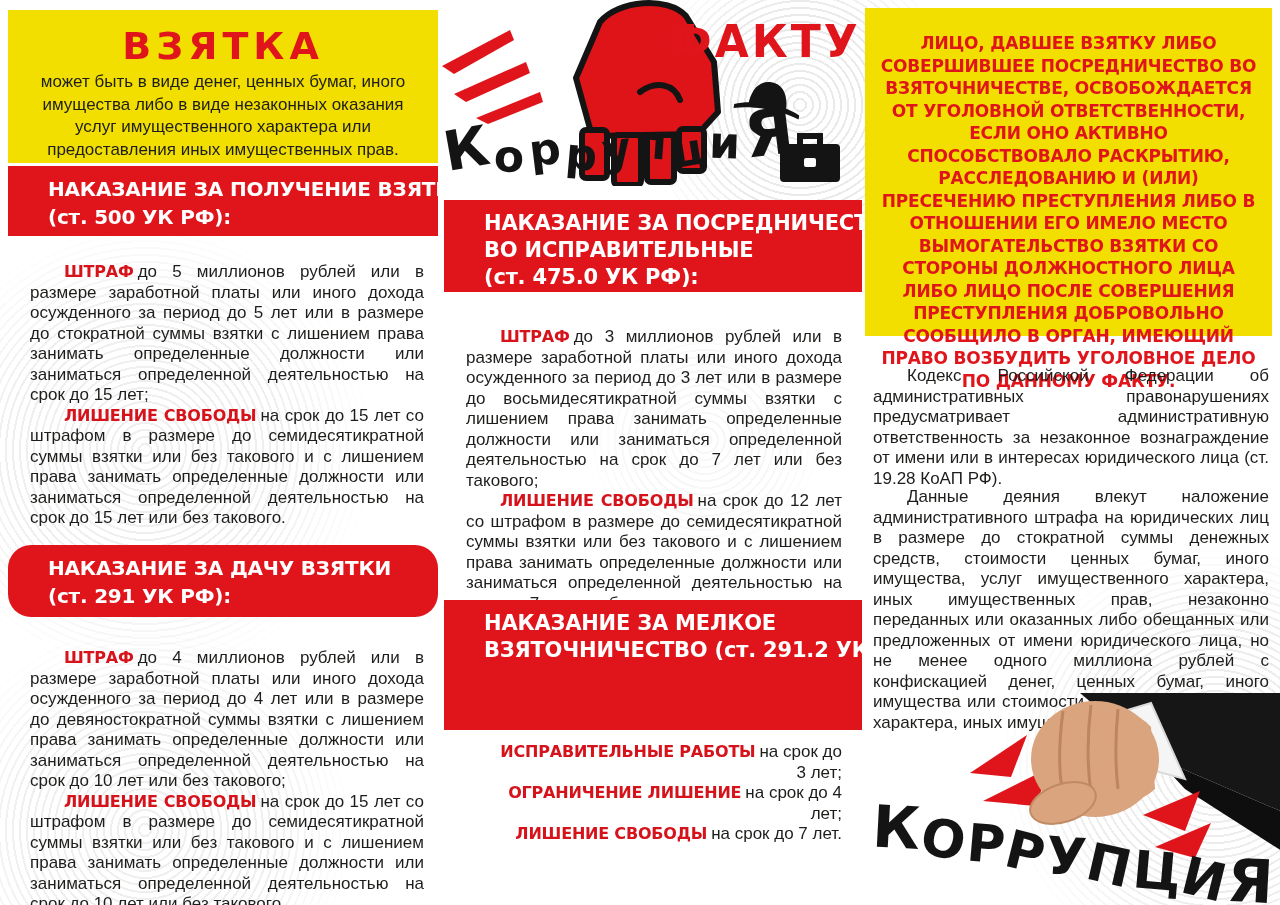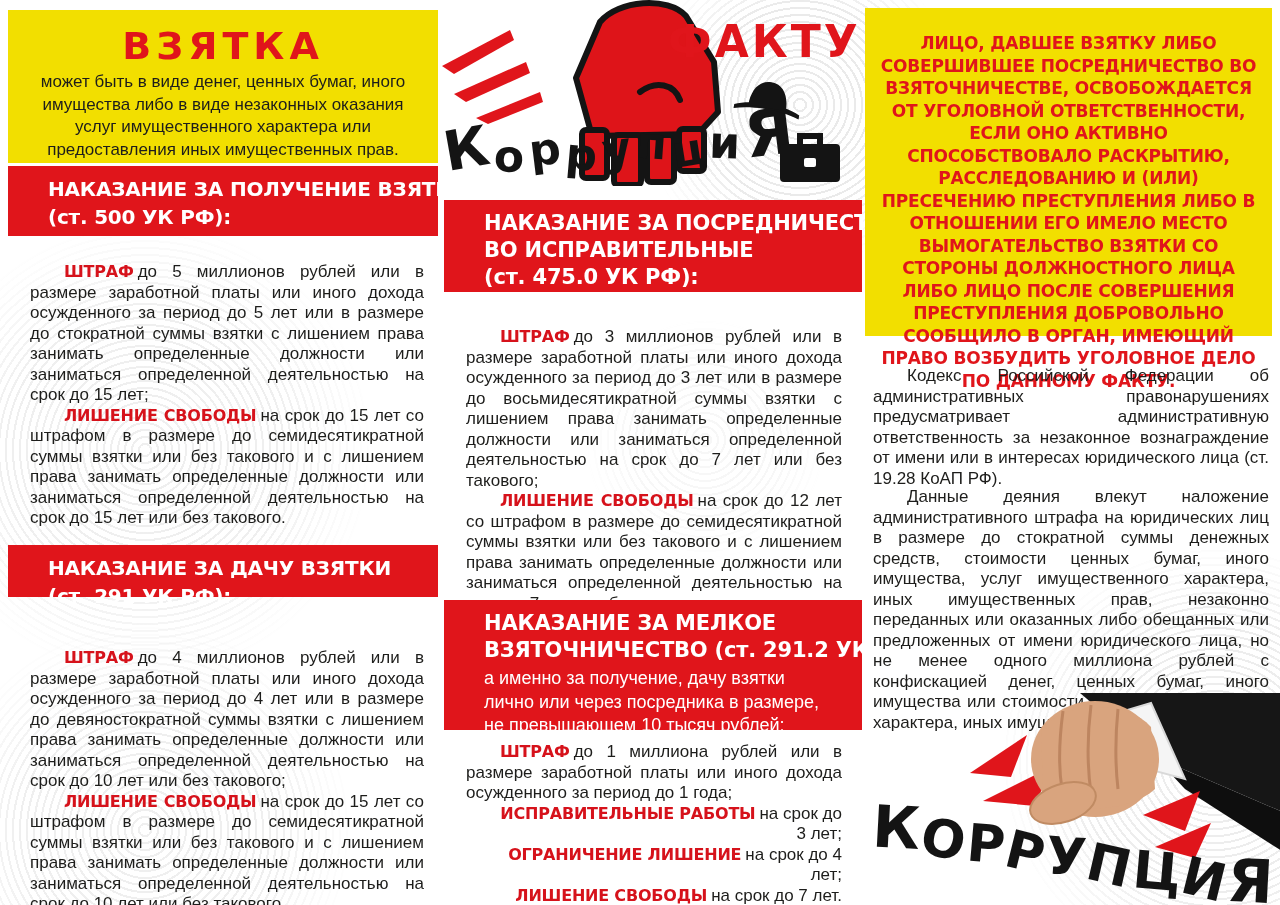--- a/index.html
+++ b/index.html
@@ -54,21 +54,21 @@
   }
 
   
   .yellow-top{position:absolute;left:0;right:0;top:10px;height:153px;background:var(--yellow);}
   .vz-title{
     margin-top:14px;text-align:center;font-family:"DejaVu Sans",sans-serif;
     font-weight:900;font-size:38px;letter-spacing:5px;color:var(--red);
   }
   .vz-intro{margin:3px 14px 0;text-align:center;font-size:17px;line-height:22.5px;color:var(--ink);}
   .banner-l1{top:166px;height:70px;}
-  .banner-l2{top:545px;height:52px;}
+  .banner-l2{top:545px;height:72px;border-radius:23px;}
   .lbody1{top:262px;left:22px;width:394px;}
   .lbody2{top:648px;left:22px;width:394px;}
 
   
   .mid-graphic{position:absolute;left:0;top:0;right:0;height:198px;}
   .stop-word{
     position:absolute;left:224px;top:16px;
     font-family:"DejaVu Sans",sans-serif;font-weight:900;font-size:44px;
     color:var(--red);letter-spacing:3px;
   }
@@ -205,25 +205,23 @@
     </div>
 
     <div class="bodytext mbody1">
       <p><span class="rl">ШТРАФ</span><span>до 3 миллионов рублей или в размере заработной платы или иного дохода осужденного за период до 3 лет или в размере до восьмидесятикратной суммы взятки с лишением права занимать определенные должности или заниматься определенной деятельностью на срок до 7 лет или без такового;</span></p>
       <p><span class="rl">ЛИШЕНИЕ СВОБОДЫ</span><span>на срок до 12 лет со штрафом в размере до семидесятикратной суммы взятки или без такового и с лишением права занимать определенные должности или заниматься определенной деятельностью на срок до 7 лет или без такового.</span></p>
     </div>
 
     <div class="banner banner-m2">
       <div class="bline">НАКАЗАНИЕ ЗА МЕЛКОЕ</div>
       <div class="bline">ВЗЯТОЧНИЧЕСТВО (ст. 291.2 УК РФ),</div>
-      <div class="banner-sub">а именно за получение, дачу взятки лично или через посредника в размере, не превышающем 10 тысяч рублей:</div>
     </div>
 
     <div class="bodytext mbody2">
-      <p><span class="rl">ШТРАФ</span><span>до 1 миллиона рублей или в размере заработной платы или иного дохода осужденного за период до 1 года;</span></p>
       <p class="item"><span class="rl">ИСПРАВИТЕЛЬНЫЕ РАБОТЫ</span><span>на срок до 3 лет;</span></p>
       <p class="item"><span class="rl">ОГРАНИЧЕНИЕ ЛИШЕНИЕ</span><span>на срок до 4 лет;</span></p>
       <p class="item"><span class="rl">ЛИШЕНИЕ СВОБОДЫ</span><span>на срок до 7 лет.</span></p>
     </div>
   </div>
 
   <div class="col col-right">
 
     <div class="yellow-box">ЛИЦО, ДАВШЕЕ ВЗЯТКУ ЛИБО СОВЕРШИВШЕЕ ПОСРЕДНИЧЕСТВО ВО ВЗЯТОЧНИЧЕСТВЕ, ОСВОБОЖДАЕТСЯ ОТ УГОЛОВНОЙ ОТВЕТСТВЕННОСТИ, ЕСЛИ ОНО АКТИВНО СПОСОБСТВОВАЛО РАСКРЫТИЮ, РАССЛЕДОВАНИЮ И (ИЛИ) ПРЕСЕЧЕНИЮ ПРЕСТУПЛЕНИЯ ЛИБО В ОТНОШЕНИИ ЕГО ИМЕЛО МЕСТО ВЫМОГАТЕЛЬСТВО ВЗЯТКИ СО СТОРОНЫ ДОЛЖНОСТНОГО ЛИЦА ЛИБО ЛИЦО ПОСЛЕ СОВЕРШЕНИЯ ПРЕСТУПЛЕНИЯ ДОБРОВОЛЬНО СООБЩИЛО В ОРГАН, ИМЕЮЩИЙ ПРАВО ВОЗБУДИТЬ УГОЛОВНОЕ ДЕЛО ПО ДАННОМУ ФАКТУ.</div>
 

